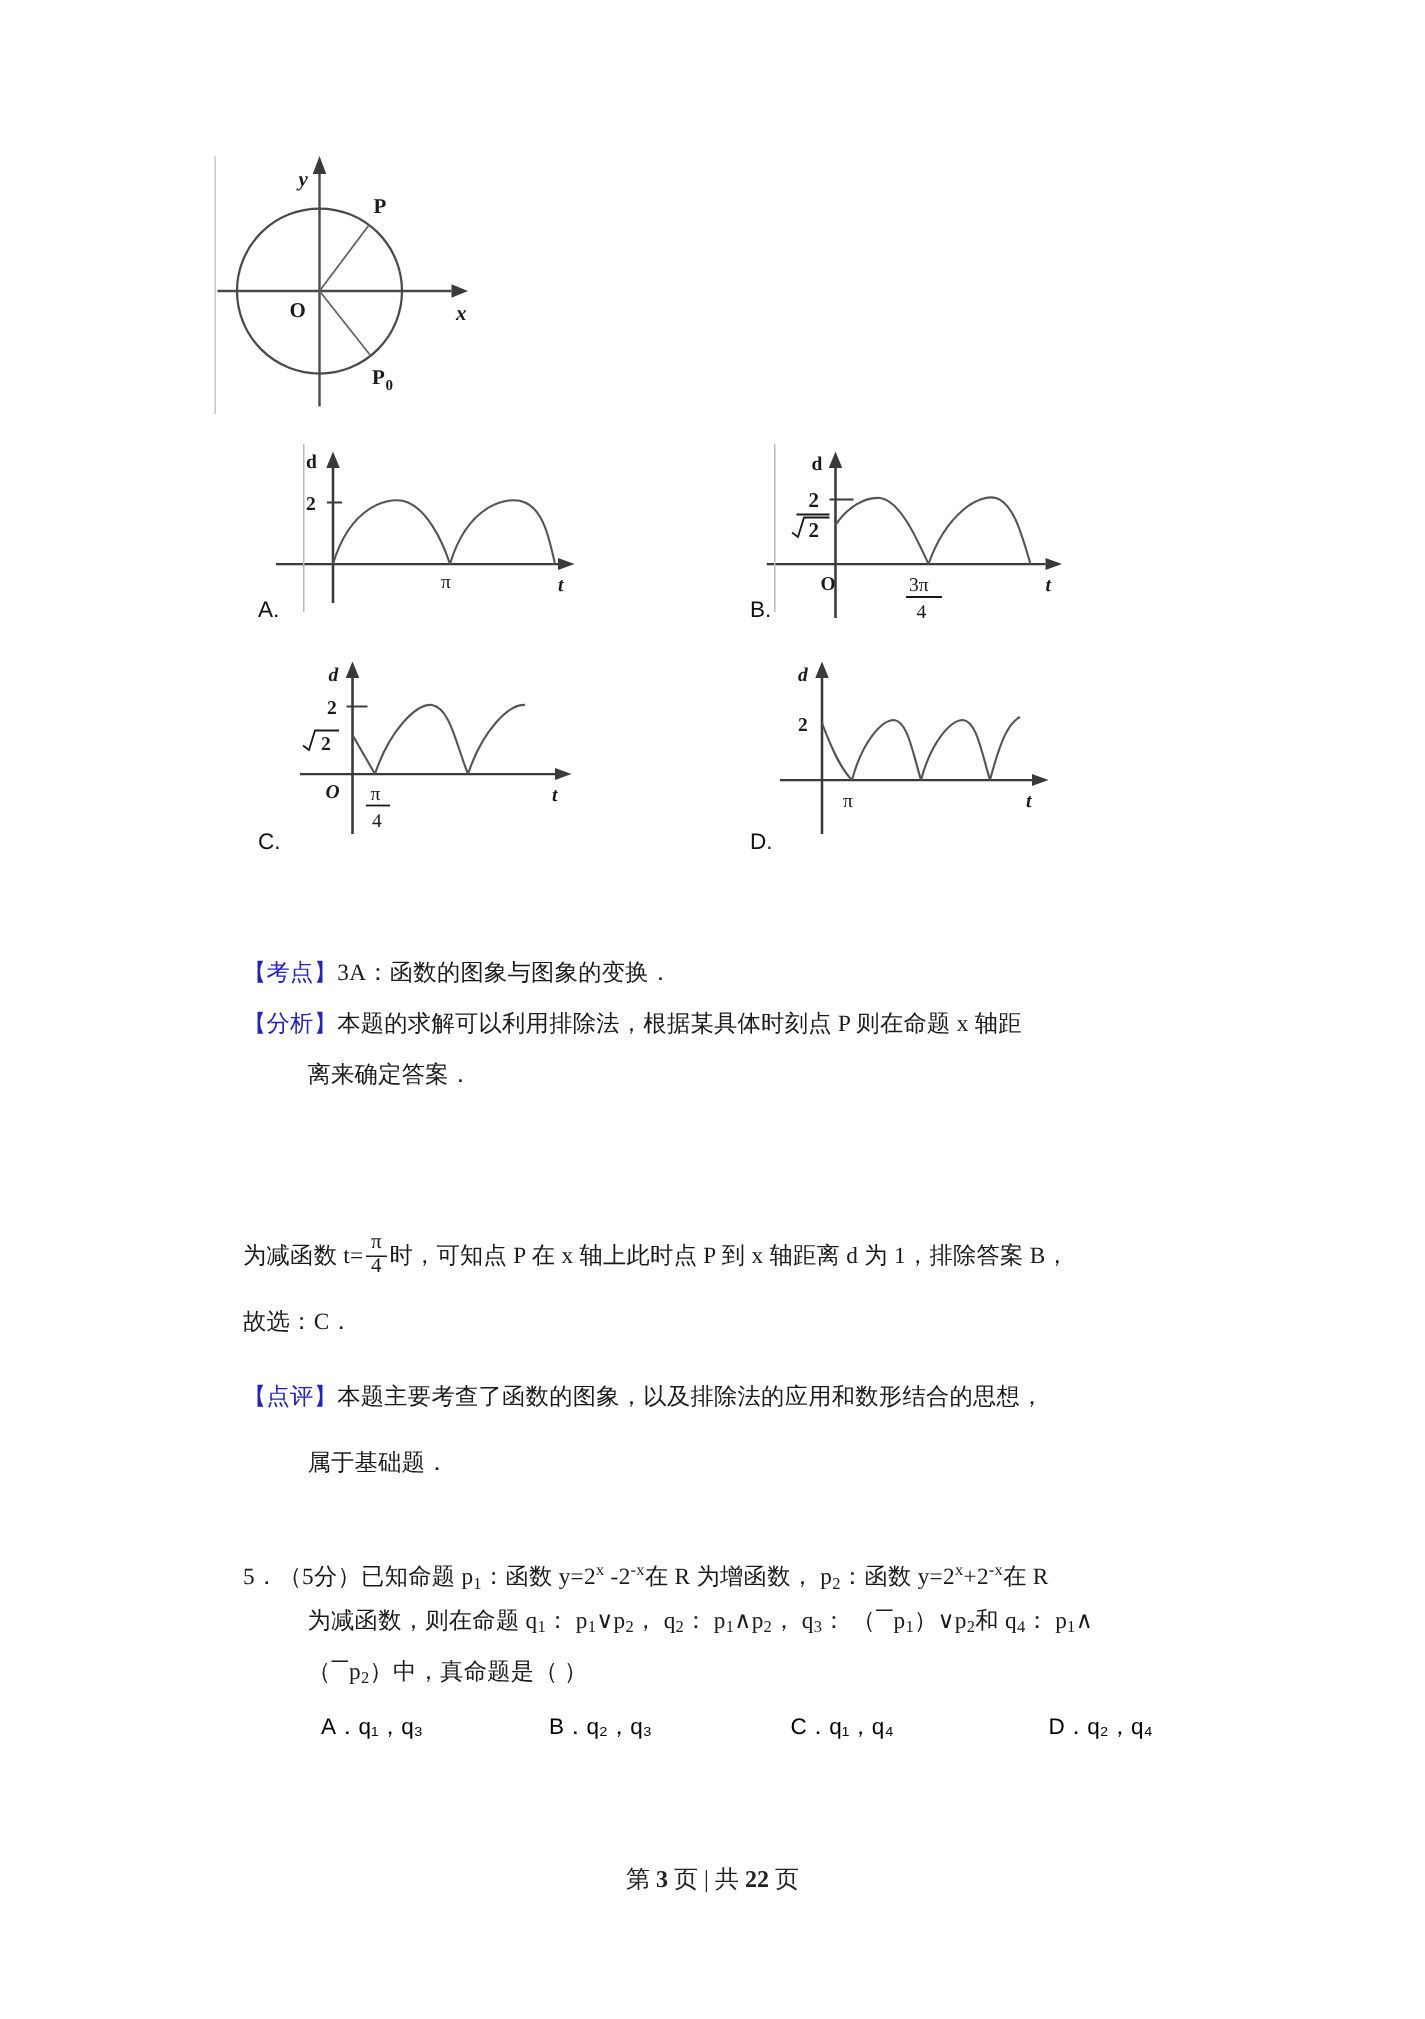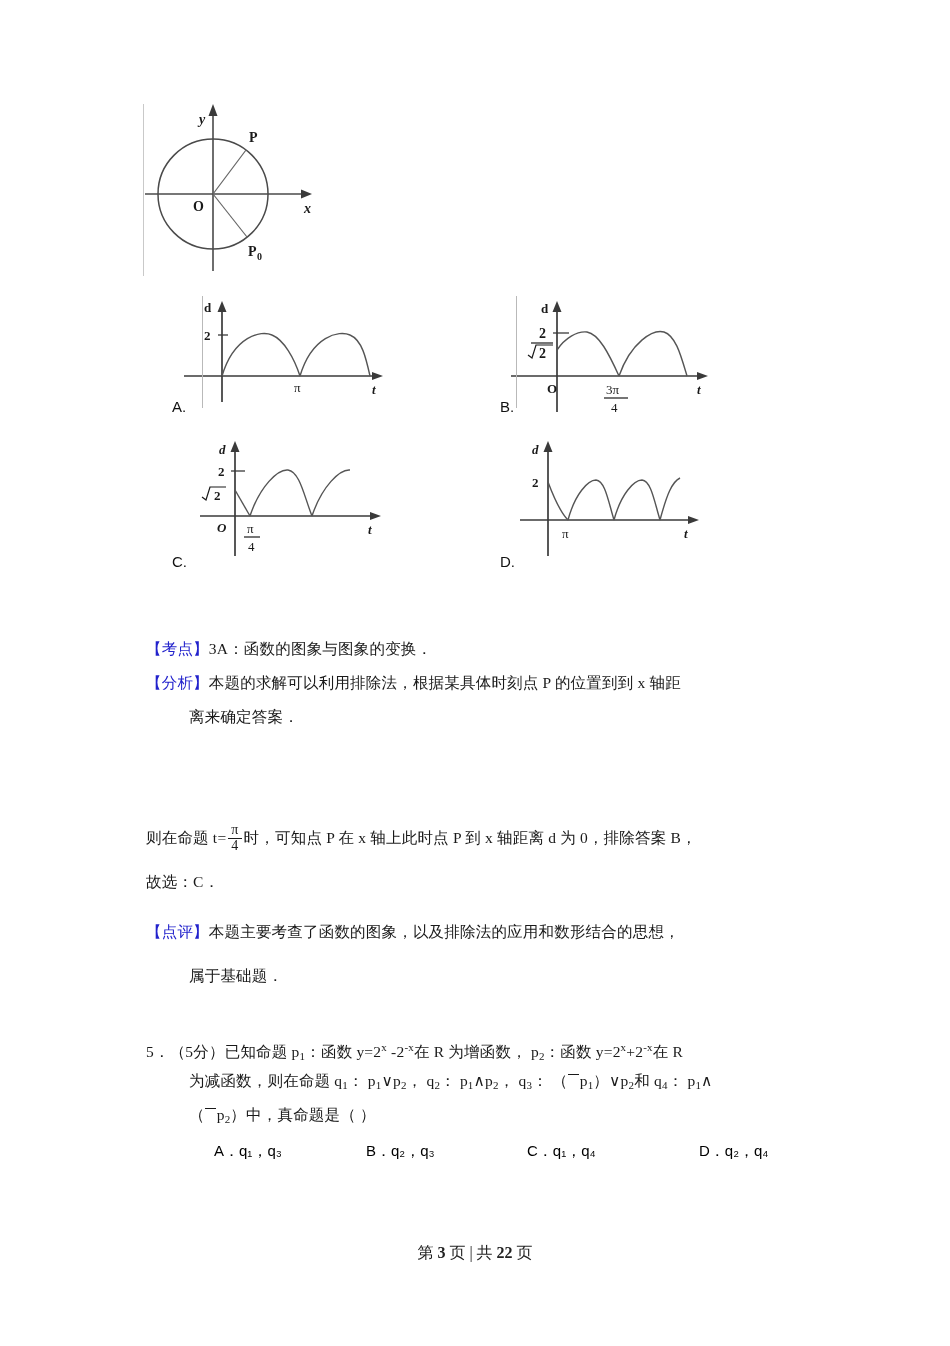--- a/index.html
+++ b/index.html
@@ -53,20 +53,21 @@
     width: 1px;
   }
 
   
   .para {
     position: absolute;
     font-size: 15.5px;
     line-height: 34px;
     color: #1a1a1a;
     letter-spacing: 0.2px;
+    margin-left: 16px;
   }
   .tag {
     color: #2222cc;
     font-weight: normal;
   }
   .sub { font-size: 11px; vertical-align: -3px; }
   .sup { font-size: 11px; vertical-align: 6px; }
 
   
   .frac {
@@ -255,28 +256,28 @@
       <text x="164" y="100" font-family="Liberation Serif, serif" font-size="13" font-weight="bold" font-style="italic" fill="#1a1a1a">t</text>
     </svg>
   </div>
   <span class="optlabel" style="left:500px; top:553px;">D.</span>
 
   <div class="para" style="left:146px; top:632px; width:700px;">
     <span class="tag">【考点】</span><span>3A：函数的图象与图象的变换．</span>
   </div>
 
   <div class="para" style="left:146px; top:666px; width:700px;">
-    <span class="tag">【分析】</span><span>本题的求解可以利用排除法，根据某具体时刻点 P 的位置到到 x 轴距</span>
+    <span class="tag">【分析】</span><span>本题的求解可以利用排除法，根据某具体时刻点 P 则在命题 x 轴距</span>
   </div>
   <div class="para" style="left:189px; top:700px; width:660px;">
     <span>离来确定答案．</span>
   </div>
 
   <div class="para" style="left:146px; top:818px; width:720px; line-height:40px;">
-    <span>则在命题 t=</span><span class="frac"><span class="num">π</span><span class="den">4</span></span><span>时，可知点 P 在 x 轴上此时点 P 到 x 轴距离 d 为 0，排除答案 B，</span>
+    <span>为减函数 t=</span><span class="frac"><span class="num">π</span><span class="den">4</span></span><span>时，可知点 P 在 x 轴上此时点 P 到 x 轴距离 d 为 1，排除答案 B，</span>
   </div>
   <div class="para" style="left:146px; top:865px; width:660px;">
     <span>故选：C．</span>
   </div>
 
   <div class="para" style="left:146px; top:915px; width:720px;">
     <span class="tag">【点评】</span><span>本题主要考查了函数的图象，以及排除法的应用和数形结合的思想，</span>
   </div>
   <div class="para" style="left:189px; top:959px; width:660px;">
     <span>属于基础题．</span>

